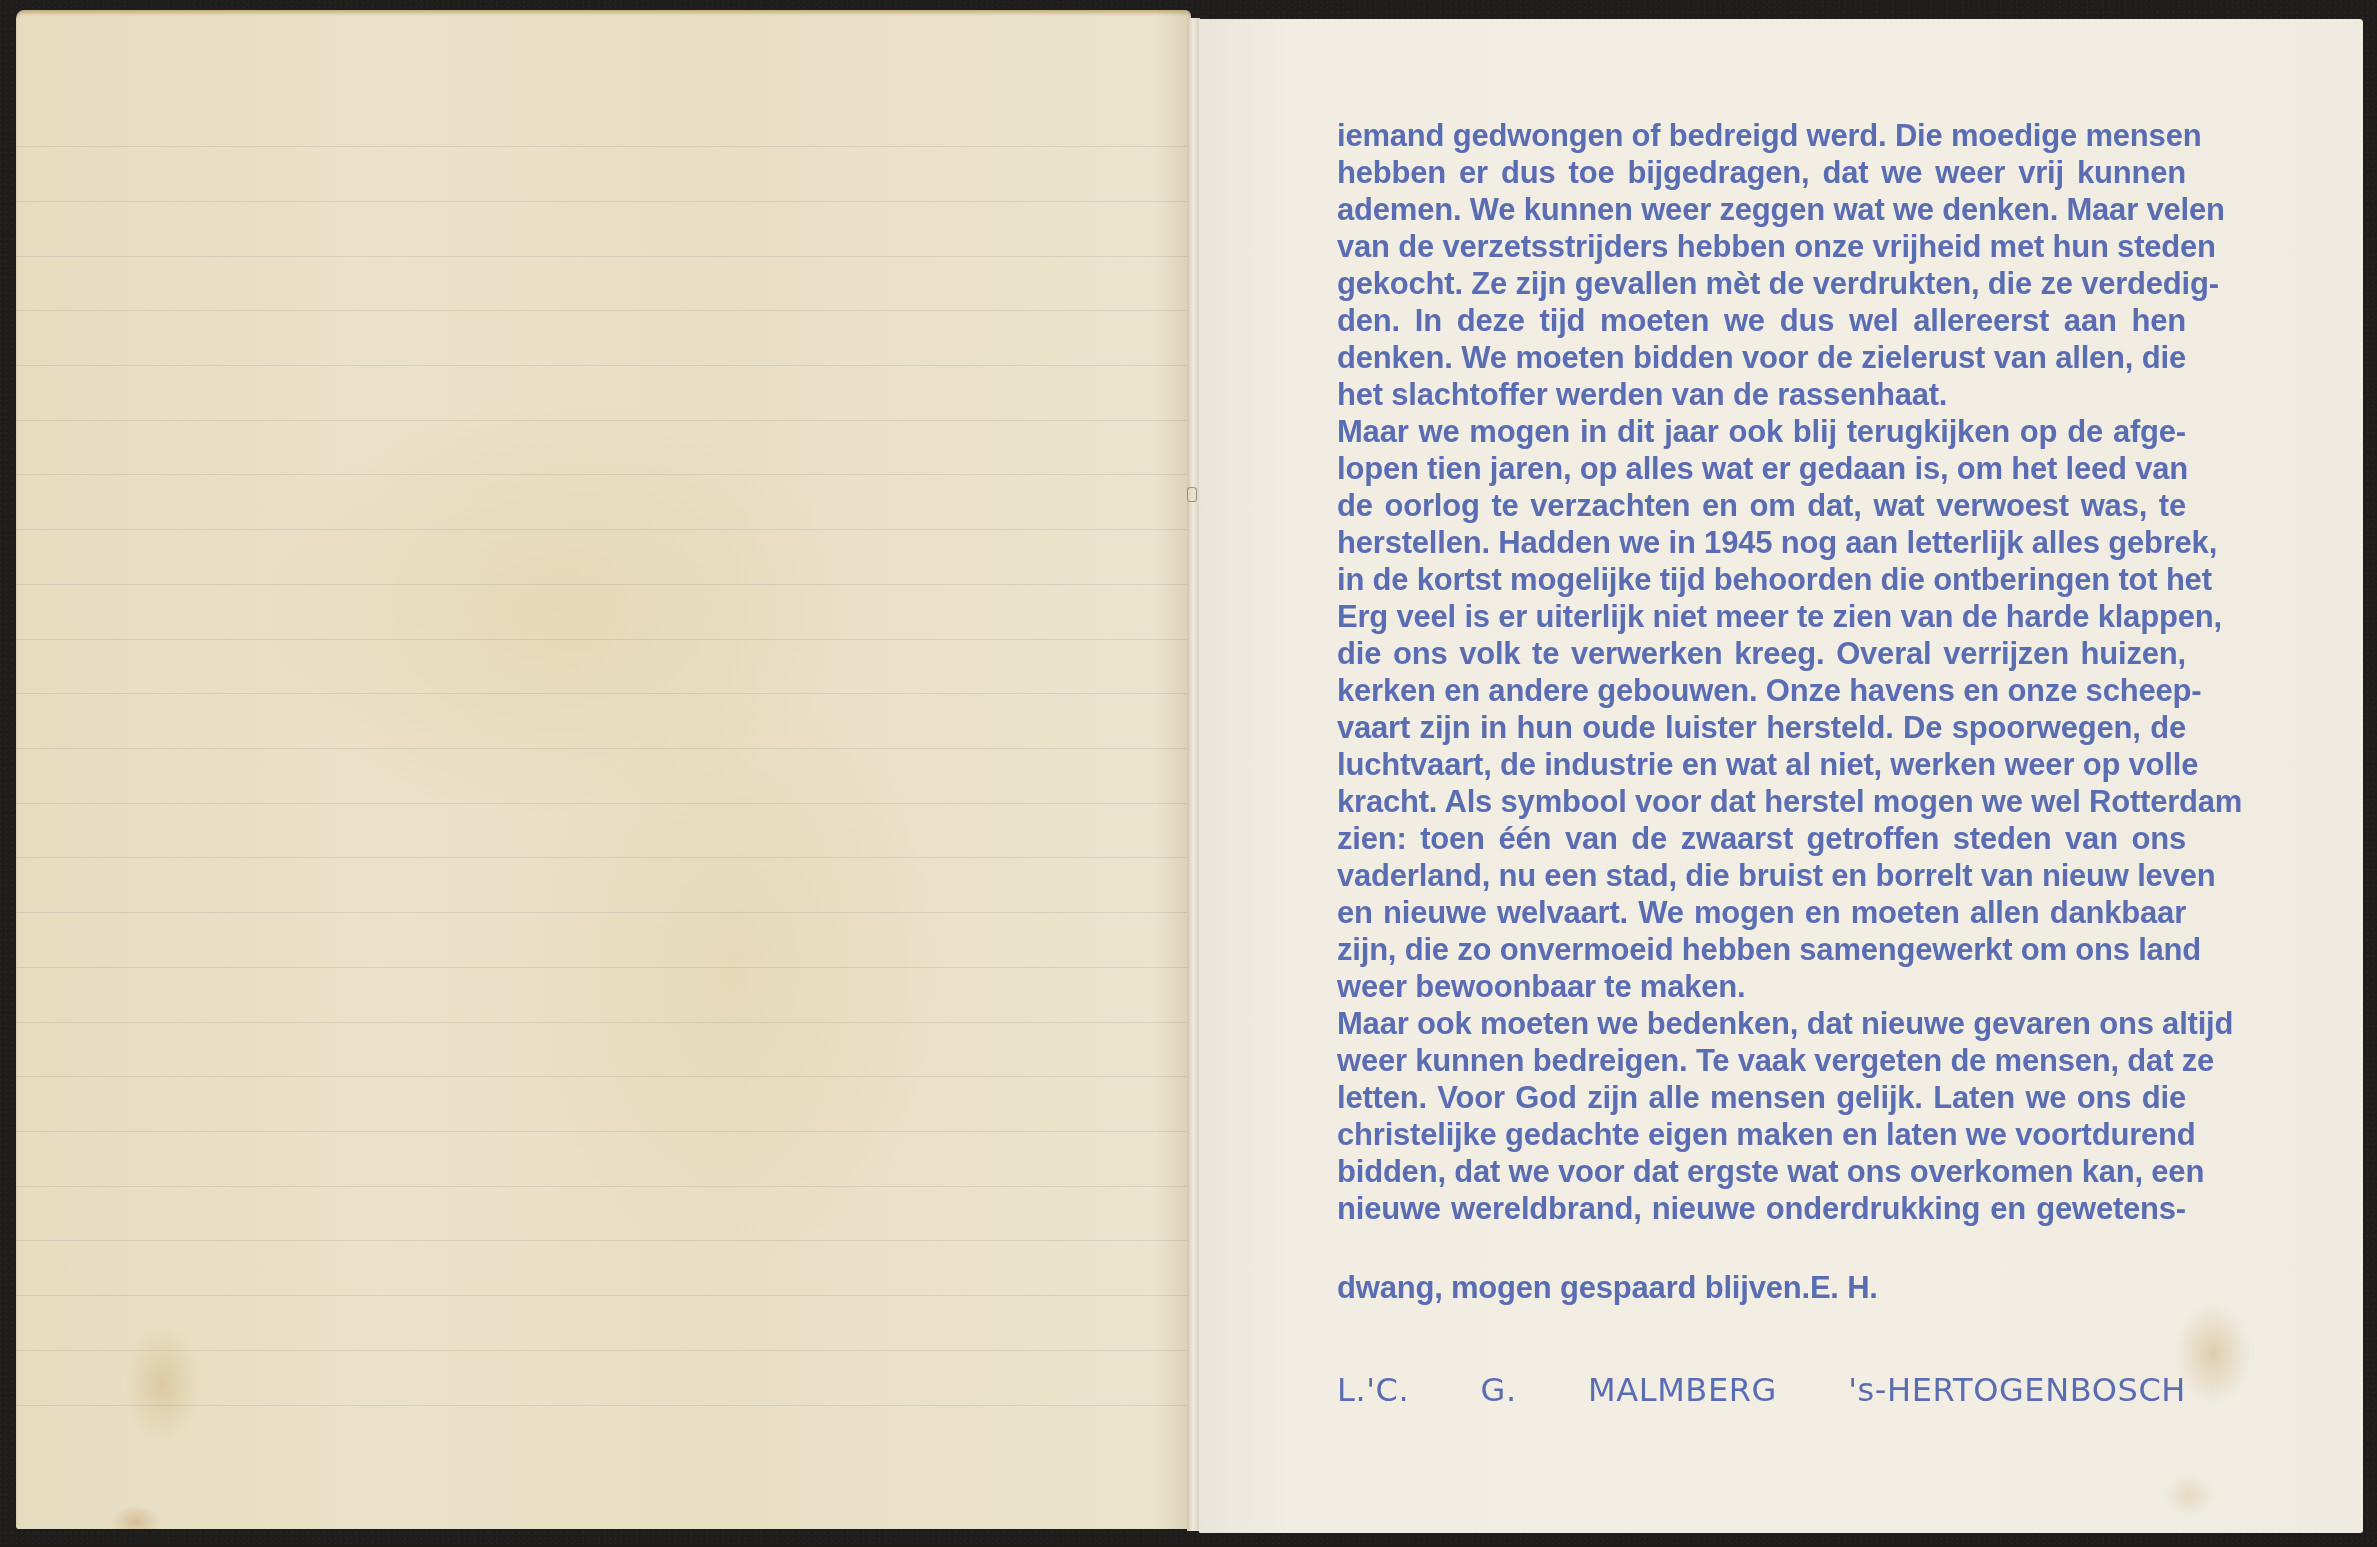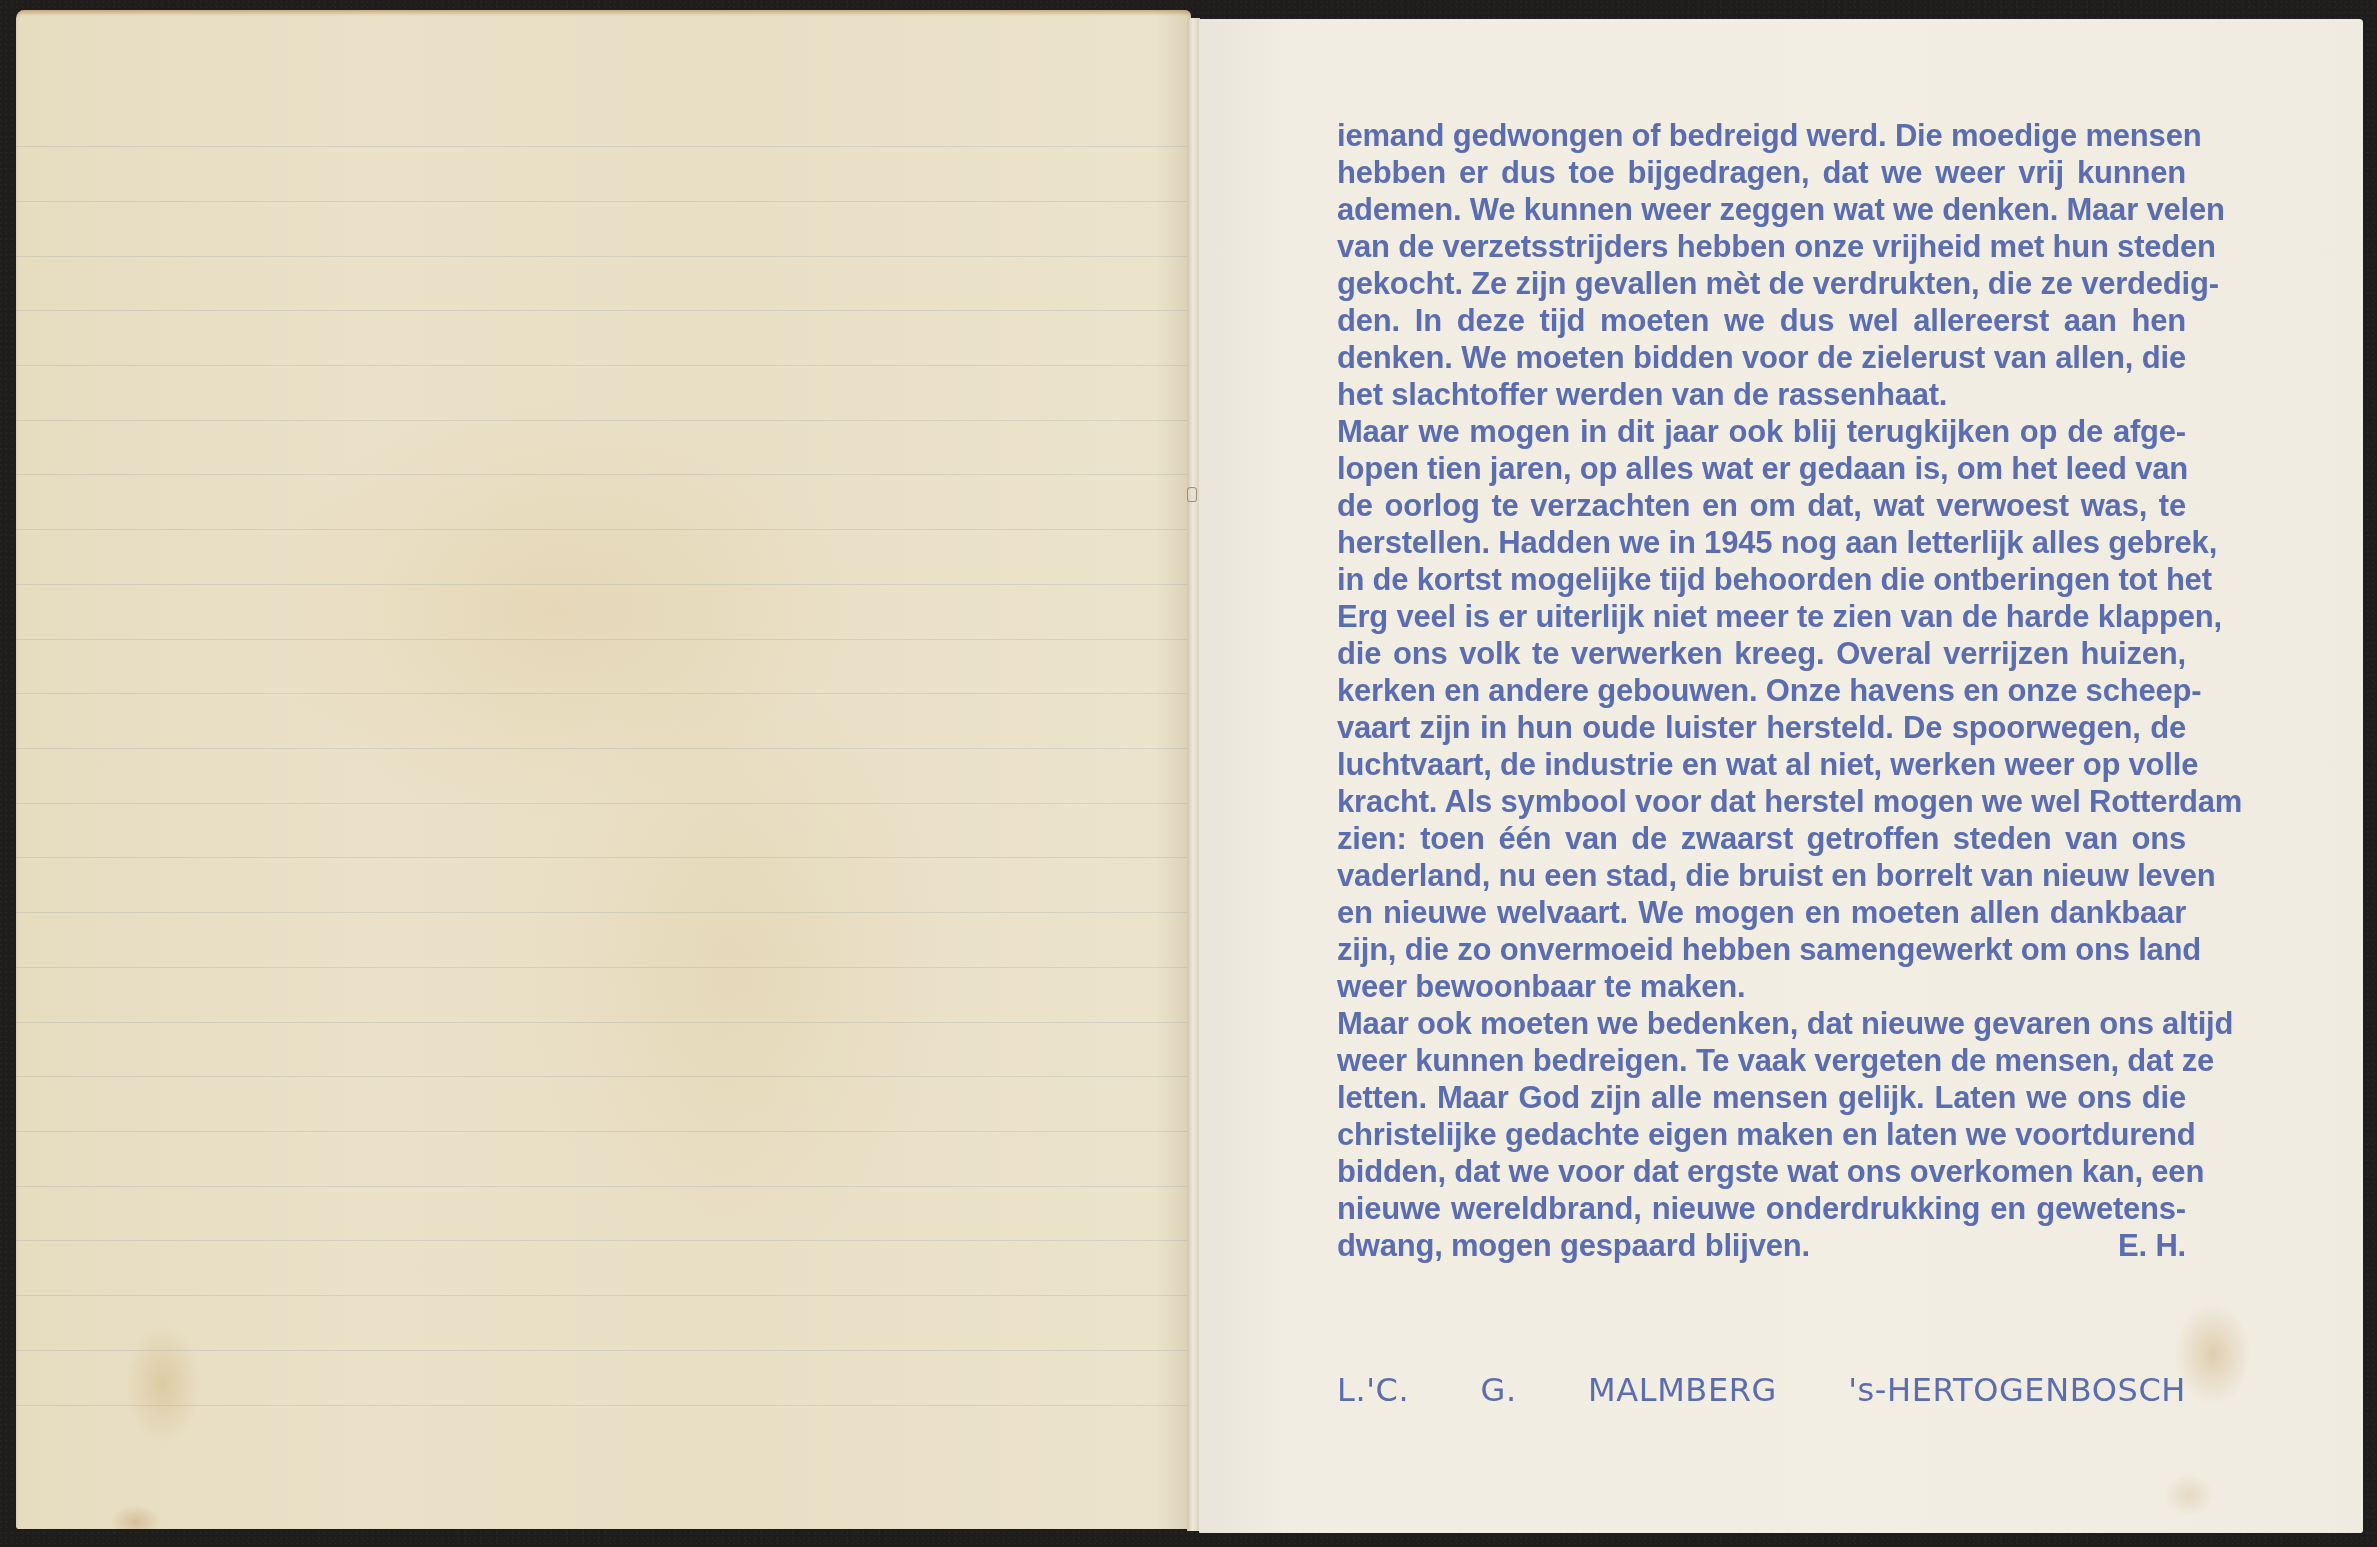--- a/index.html
+++ b/index.html
@@ -105,21 +105,22 @@
     white-space: nowrap;
     text-align: justify;
     text-align-last: justify;
     height: 37px;
   }
   .text-line.last {
     text-align-last: left;
   }
   .text-line.signature-line {
     display: flex;
-    justify-content: space-between;
+    justify-content: flex-start;
+    margin-top: 42px;
   }
   .publisher-line {
     position: absolute;
     left: 138px;
     top: 1344px;
     width: 849px;
     color: #5a6db3;
     font-family: "DejaVu Sans", sans-serif;
     font-weight: normal;
     font-size: 32px;
@@ -192,21 +193,21 @@
     <span class="text-line">luchtvaart, de industrie en wat al niet, werken weer op volle</span>
     <span class="text-line">kracht. Als symbool voor dat herstel mogen we wel Rotterdam</span>
     <span class="text-line">zien: toen één van de zwaarst getroffen steden van ons</span>
     <span class="text-line">vaderland, nu een stad, die bruist en borrelt van nieuw leven</span>
     <span class="text-line">en nieuwe welvaart. We mogen en moeten allen dankbaar</span>
     <span class="text-line">zijn, die zo onvermoeid hebben samengewerkt om ons land</span>
     <span class="text-line last">weer bewoonbaar te maken.</span>
 
     <span class="text-line">Maar ook moeten we bedenken, dat nieuwe gevaren ons altijd</span>
     <span class="text-line">weer kunnen bedreigen. Te vaak vergeten de mensen, dat ze</span>
-    <span class="text-line">letten. Maar God zijn alle mensen gelijk. Laten we ons die</span>
+    <span class="text-line">letten. Voor God zijn alle mensen gelijk. Laten we ons die</span>
     <span class="text-line">christelijke gedachte eigen maken en laten we voortdurend</span>
     <span class="text-line">bidden, dat we voor dat ergste wat ons overkomen kan, een</span>
     <span class="text-line">nieuwe wereldbrand, nieuwe onderdrukking en gewetens-</span>
     <span class="text-line signature-line">
       <span>dwang, mogen gespaard blijven.</span>
       <span>E. H.</span>
     </span>
   </div>
 
   <div class="publisher-line">L.'C. G. MALMBERG 's-HERTOGENBOSCH</div>

